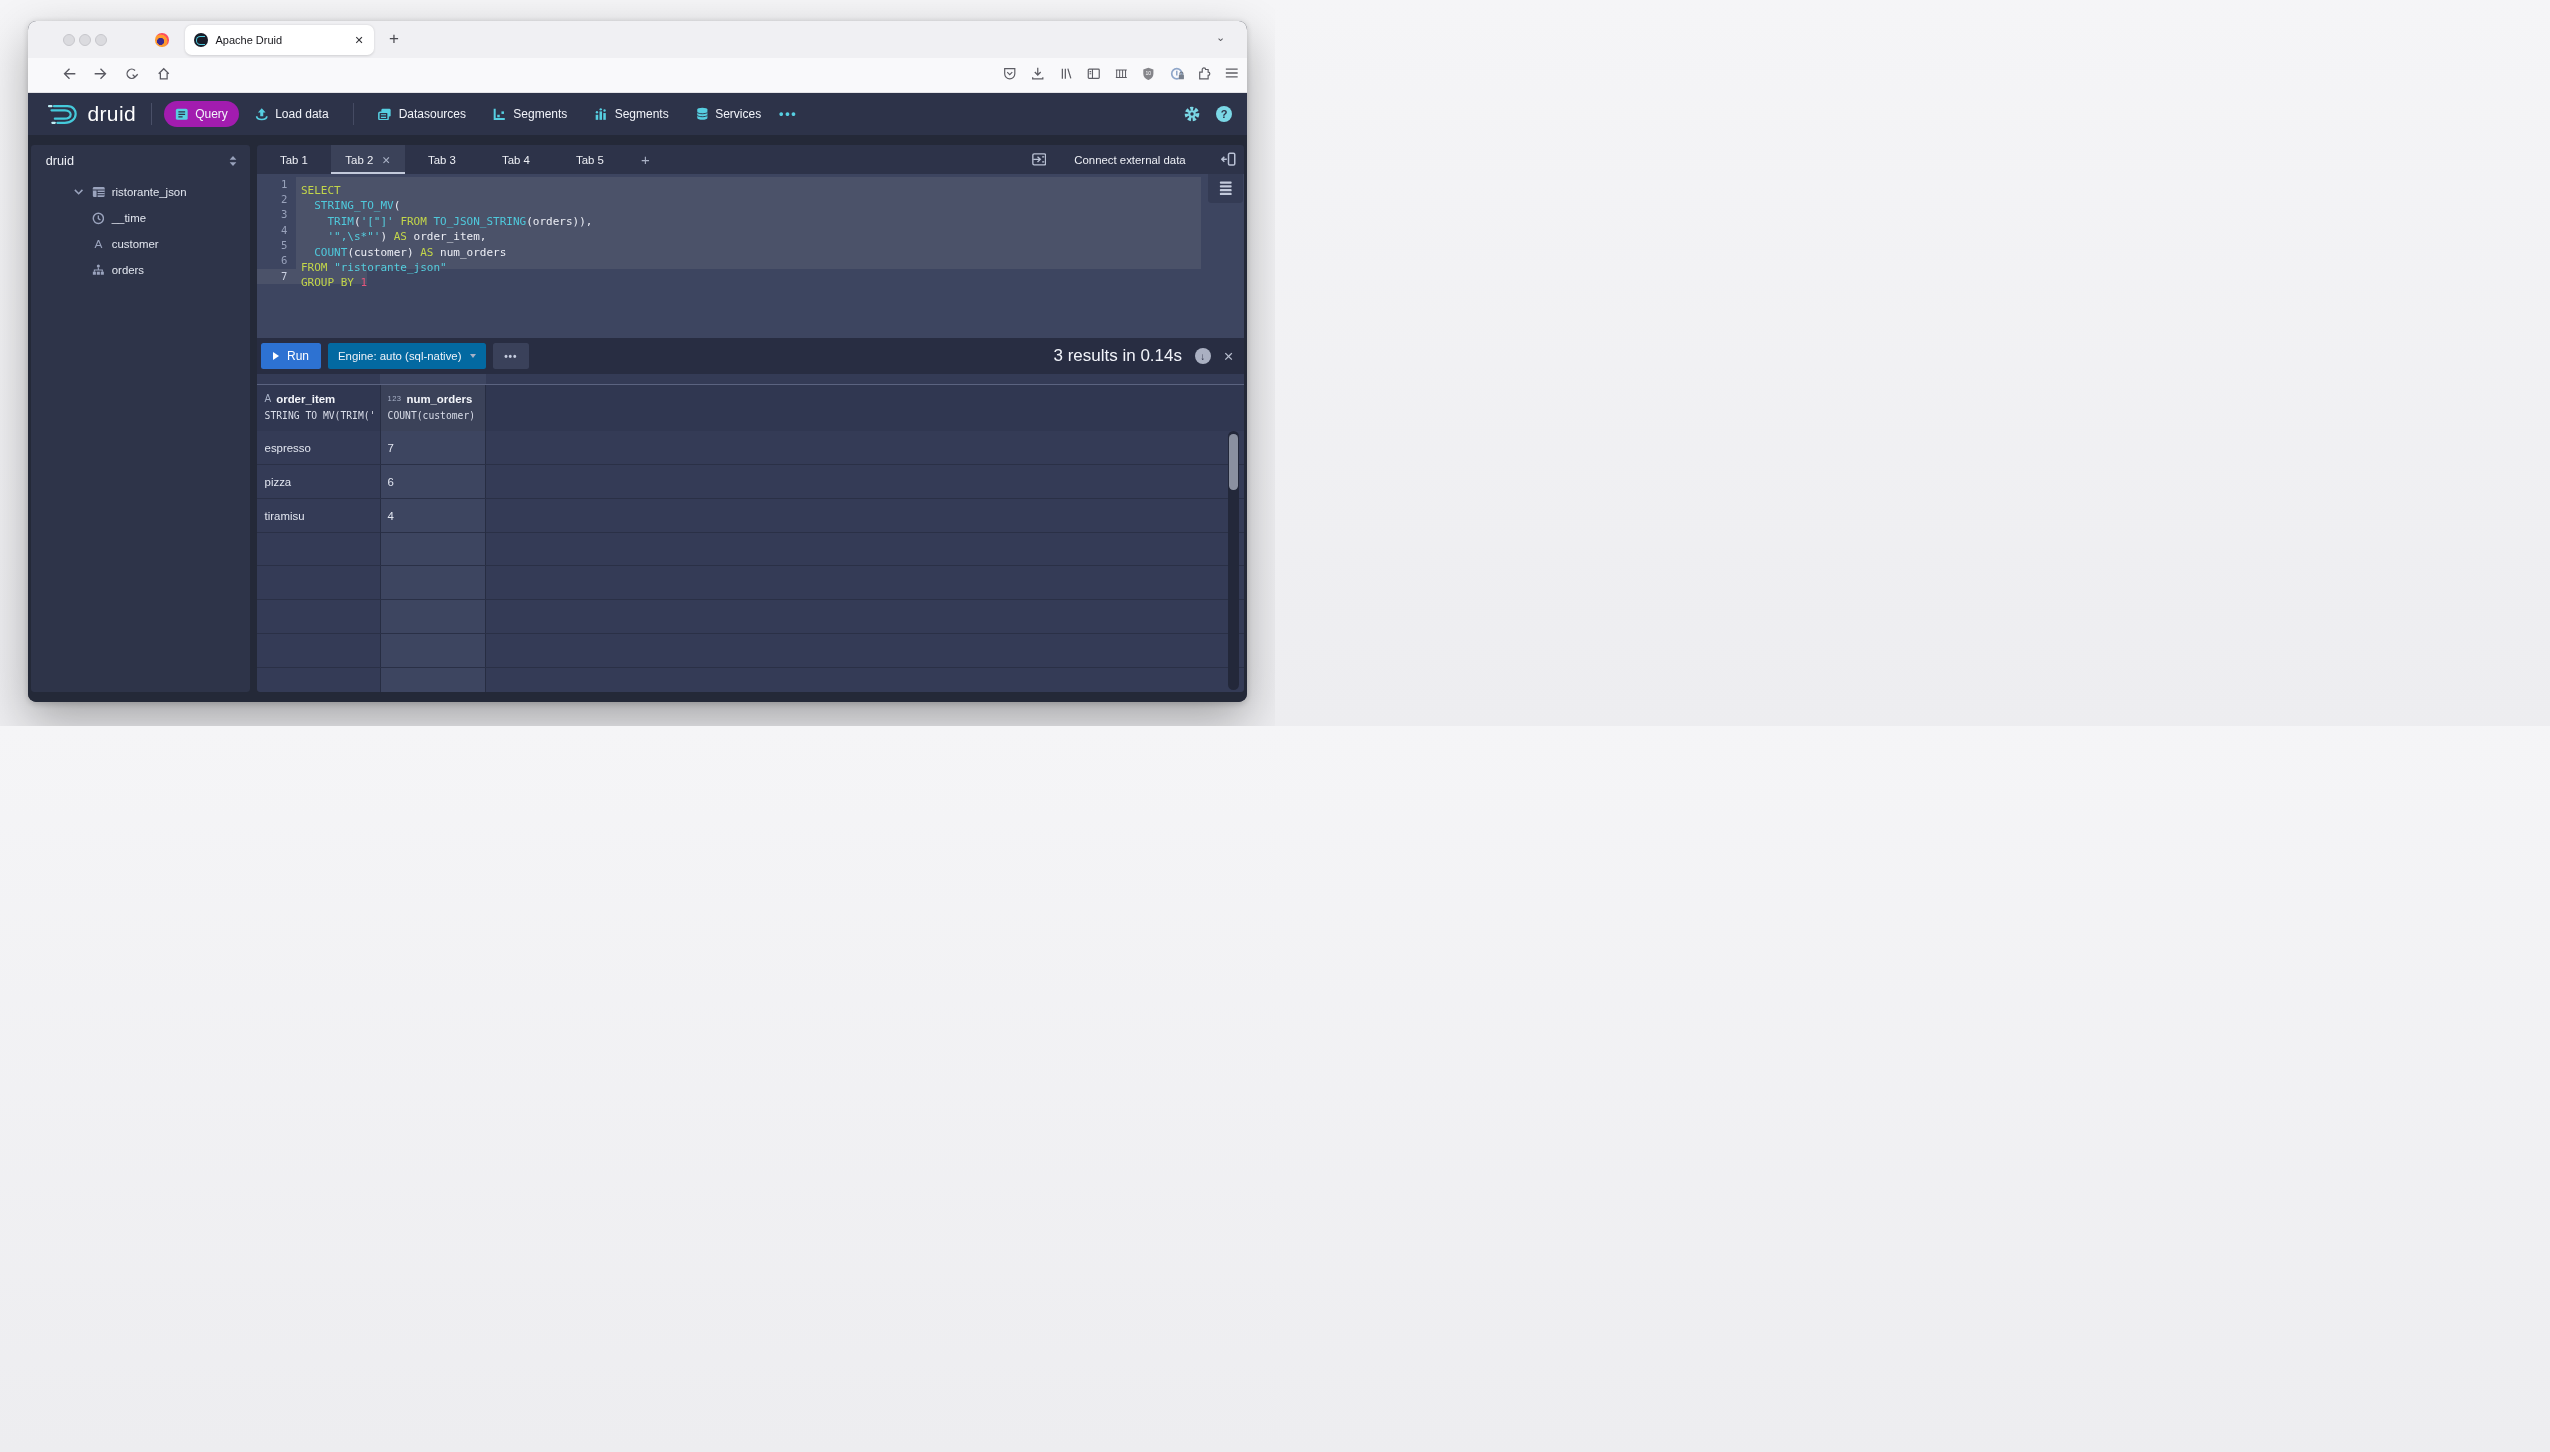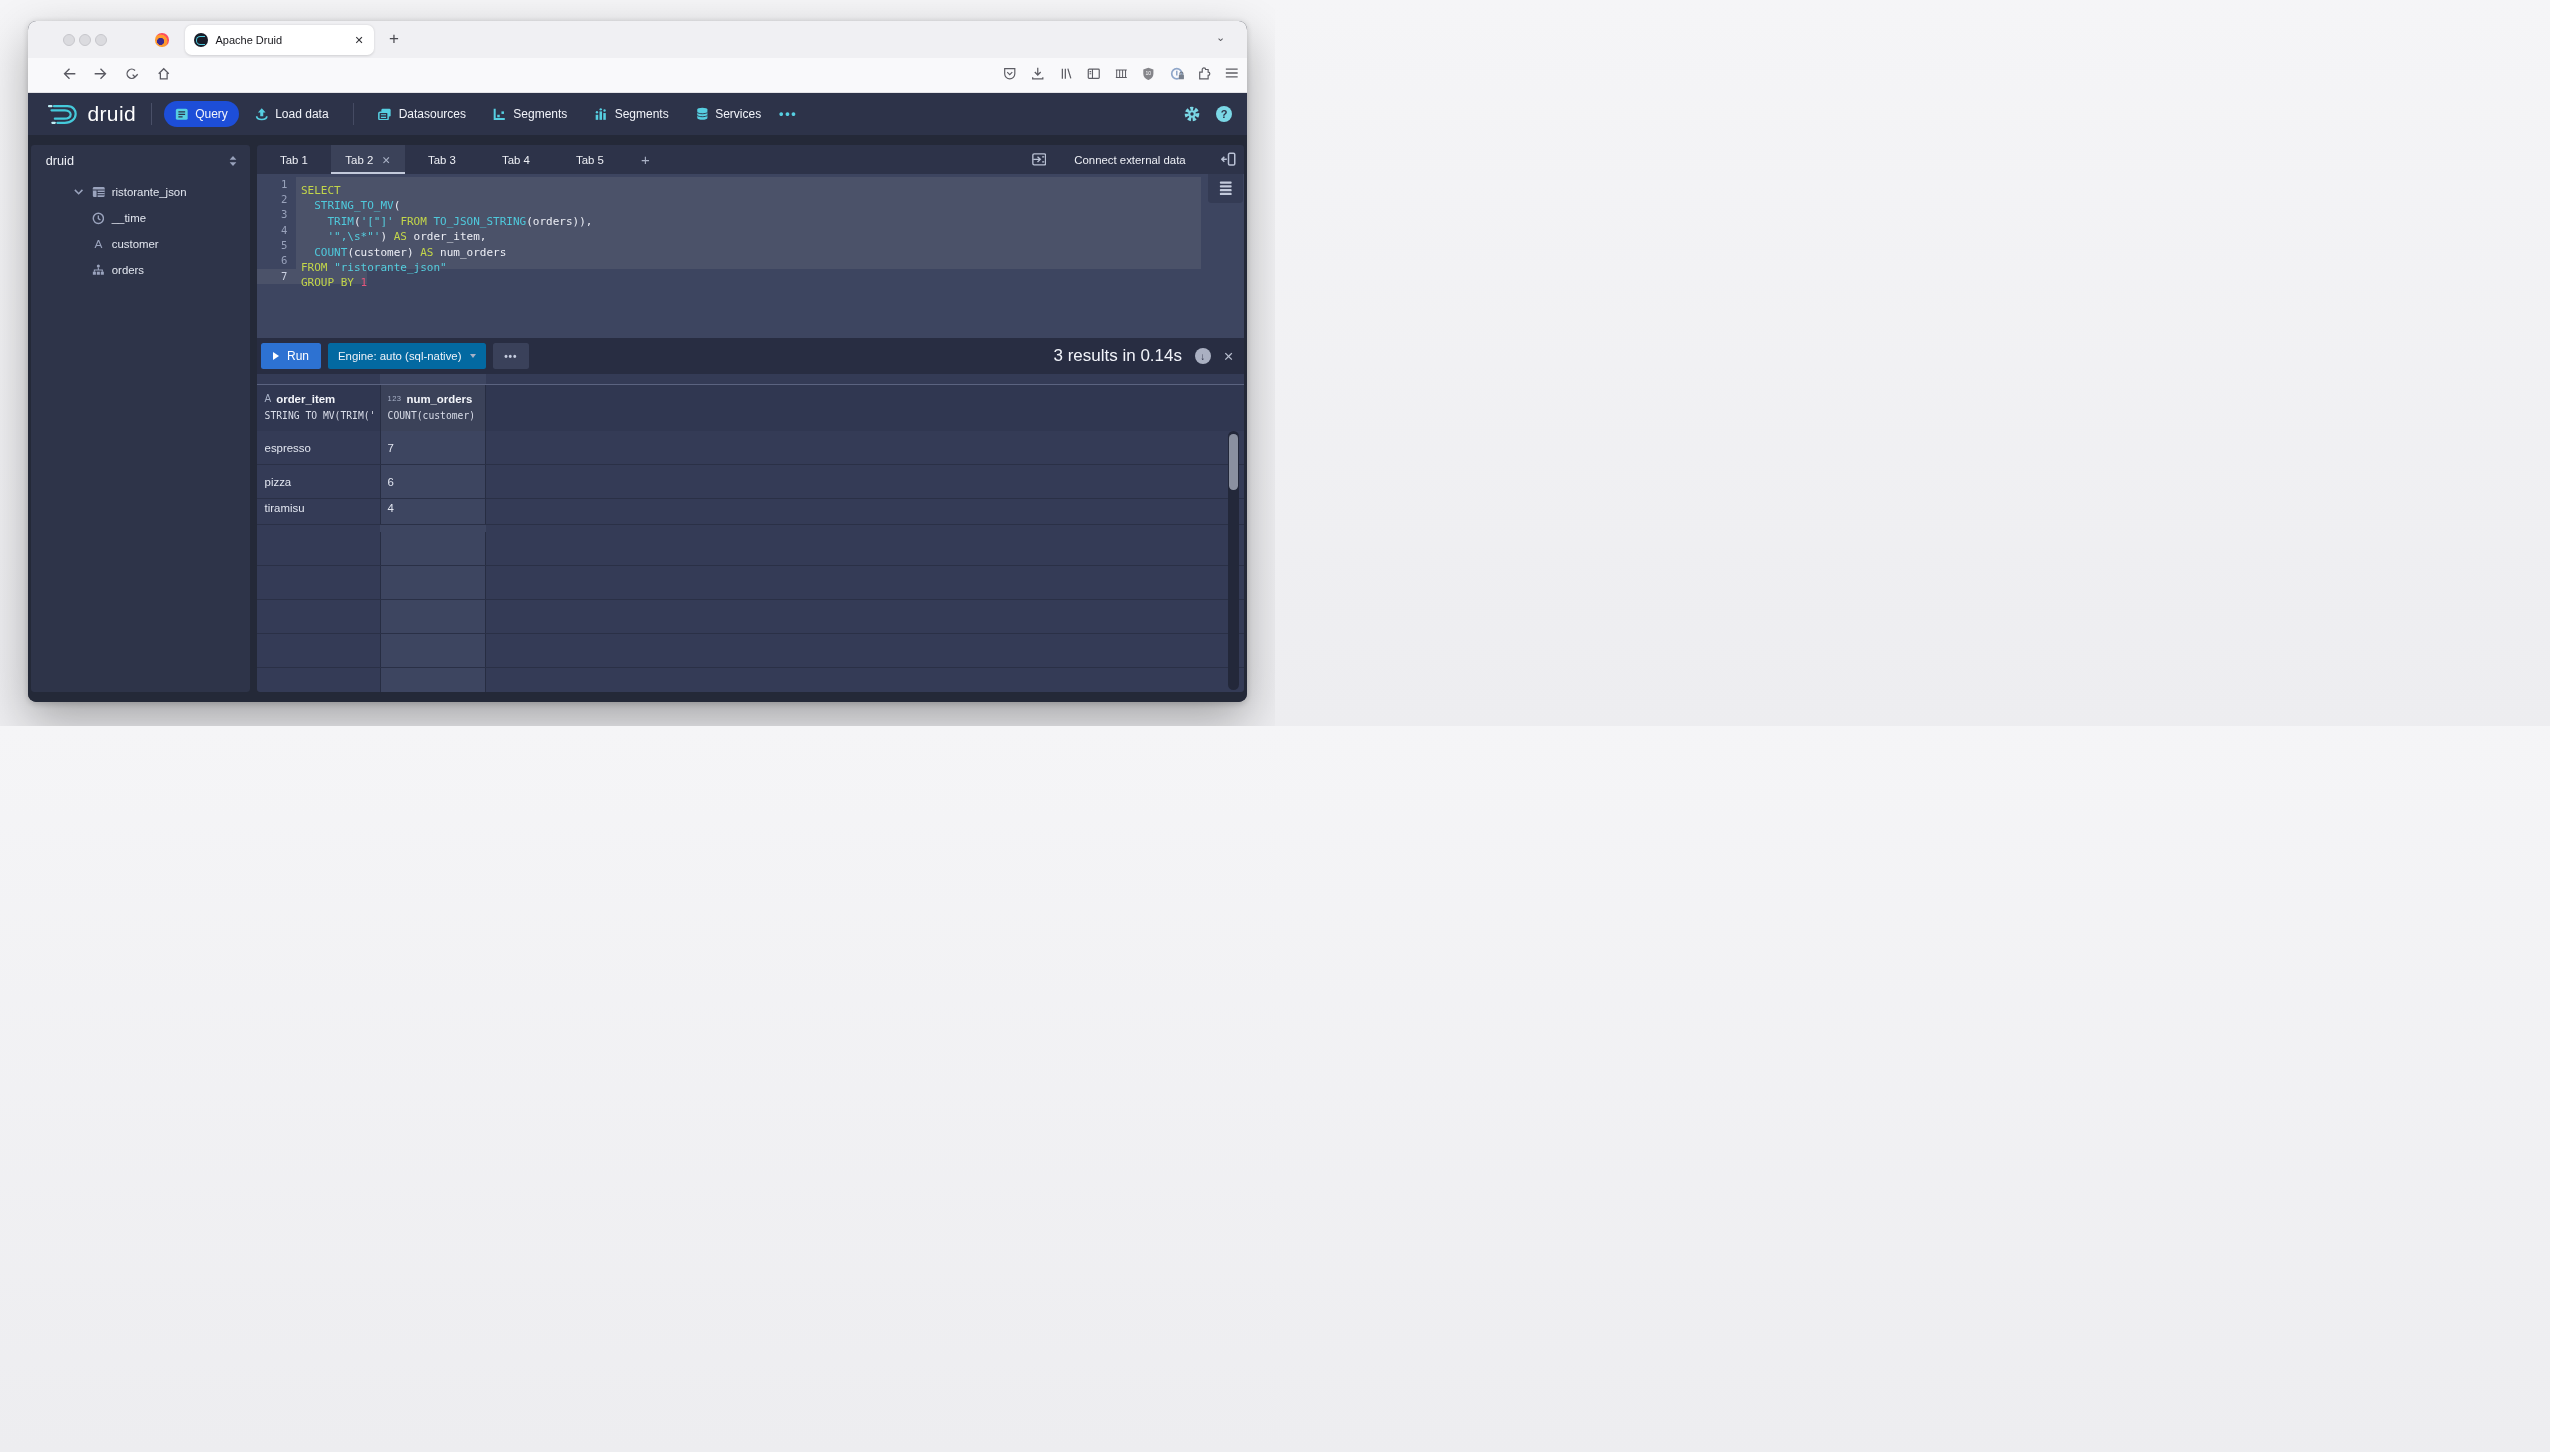--- a/index.html
+++ b/index.html
@@ -41,21 +41,21 @@
   .rt-icons { position:absolute; top:8.5px; display:flex; gap:14.4px; color:#5d5d64; }
   
   .console { position:absolute; left:0; top:72px; width:1219px; height:609px; background:#242938; }
   .c-header { position:absolute; left:0; top:0; width:100%; height:42px; background:#2d3349;
               display:flex; align-items:center; }
   .logo { display:flex; align-items:center; margin-left:18.6px; }
   .logo-text { color:#fff; font-size:21px; font-weight:300; letter-spacing:0.4px; margin-left:6.8px; }
   .hsep { width:0.8px; height:22px; background:#4a5068; margin:0 12px 0 15px; }
   .nav-item { display:flex; align-items:center; gap:6.8px; color:#f2f4fa; font-size:12px;
               padding:6px 11px; border-radius:13.5px; white-space:nowrap; }
-  .nav-item.active { background:#1d4ed8; }
+  .nav-item.active { background:#a21caf; }
   .nav-item .nico { color:#56cfe1; display:flex; }
   .vsep2 { width:0.8px; height:22px; background:#454b63; margin:0 8.5px; }
   .dots { color:#56cfe1; font-size:12.7px; letter-spacing:1.7px; margin-left:6.8px; font-weight:bold; }
   .hdr-right { position:absolute; right:15px; top:0; height:42px; display:flex; align-items:center; gap:15px; }
   .help-circ { width:16px; height:16px; border-radius:50%; background:#7bd8e6; color:#2d3349;
                font-size:11px; font-weight:bold; display:flex; align-items:center; justify-content:center; }
   
   .sidebar { position:absolute; left:3.4px; top:52px; width:219px; bottom:10px; background:#2e3449;
              border-radius:3.4px; }
   .schema-row { display:flex; align-items:center; padding:9.3px 12px 0 14.4px; }
@@ -503,21 +503,21 @@
               <div class="cell" style="left:123px;width:106px">7</div>
               <div class="vline" style="left:123px"></div>
               <div class="vline" style="left:228px"></div>
             </div>
             <div class="rrow" style="top: 34px;">
               <div class="cell" style="left:0;width:123px">pizza</div>
               <div class="cell" style="left:123px;width:106px">6</div>
               <div class="vline" style="left:123px"></div>
               <div class="vline" style="left:228px"></div>
             </div>
-            <div class="rrow" style="top: 60px; padding-left: 41px;">
+            <div class="rrow" style="top: 68px; padding-left: 41px;">
               <div class="cell" style="left:0;width:123px">tiramisu</div>
               <div class="cell" style="left:123px;width:106px">4</div>
               <div class="vline" style="left:123px"></div>
               <div class="vline" style="left:228px"></div>
             </div>
             <div class="rrow" style="top: 101px;">
               <div class="cell" style="left:0;width:123px"></div>
               <div class="cell" style="left:123px;width:106px"></div>
               <div class="vline" style="left:123px"></div>
               <div class="vline" style="left:228px"></div>

